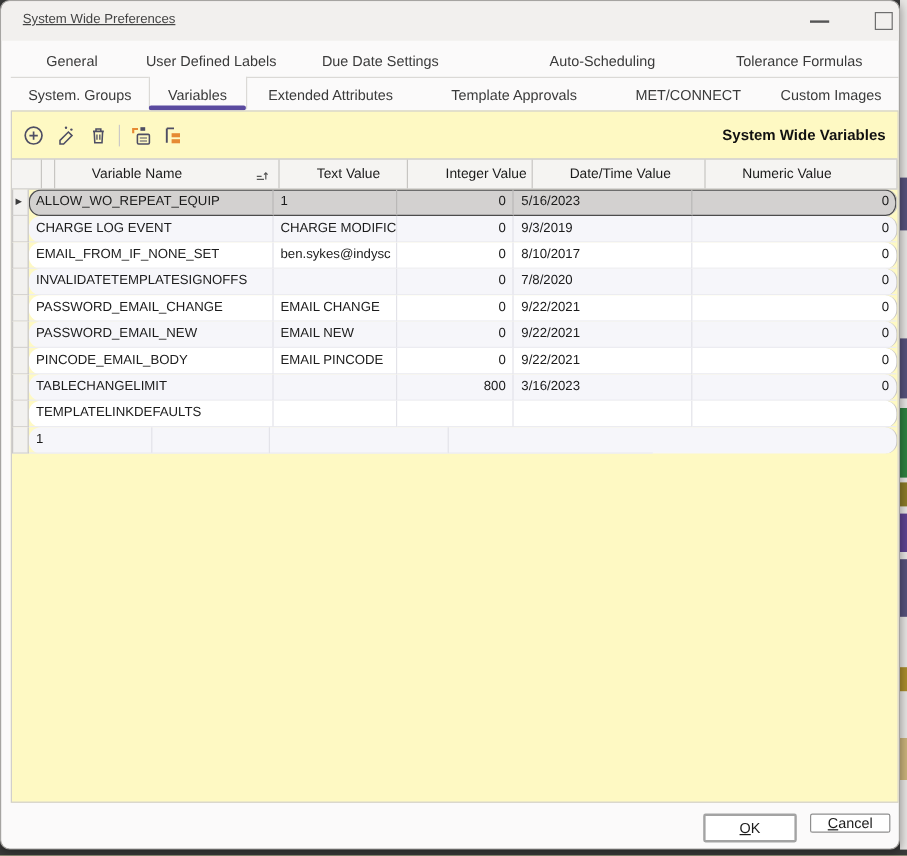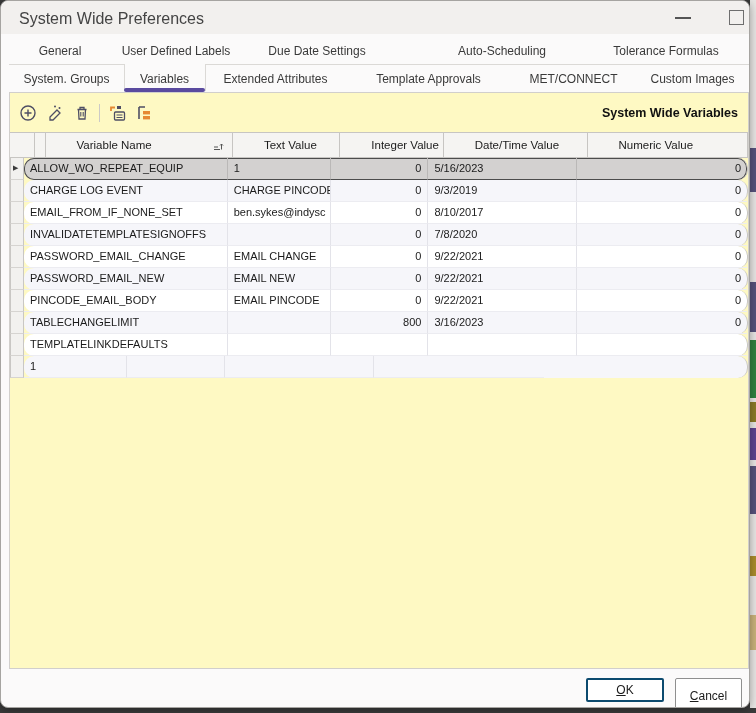--- a/index.html
+++ b/index.html
@@ -11,21 +11,21 @@
   .bg-sliver { position:absolute; right:0; top:0; width:6px; height:708px; background:#e7e5e3; }
   .bg-sliver .seg { position:absolute; left:0; width:6px; }
 
   .window { position:absolute; left:0; top:0; width:750px; height:708px;
             background:#fbfafa; border:1px solid #a6a4a1; border-radius:8px;
             box-shadow:0 2px 8px rgba(0,0,0,.35); overflow:hidden; }
 
   
   .titlebar { position:absolute; left:0; top:0; width:100%; height:33px; background:#f2f0ee;
               border-radius:8px 8px 0 0; }
-  .title { position:absolute; left:18px; top:9px; font-size:16px; color:#444; }
+  .title { position:absolute; left:18px; top:9px; font-size:11px; color:#444;text-decoration:underline; }
   .btn-min { position:absolute; left:674px; top:16px; width:16px; height:1.5px; background:#555; }
   .btn-max { position:absolute; left:728px; top:9px; width:15px; height:15px;
              border:1.2px solid #6e6e6e; background:transparent; }
 
   
   .tab { position:absolute; height:27px; display:flex; align-items:center; justify-content:center;
          font-size:12px; color:#3a3a3a; cursor:default; white-space:nowrap; }
   .tabrow1 .tab { top:36px; }
   .tabrow2 .tab { top:64px; }
   .tabline { position:absolute; top:63px; height:1px; background:#dbd9d6; }
@@ -66,23 +66,23 @@
   .cells.sel .c { border-right-color:#bab8b7; border-bottom-color:transparent; }
   .c:last-child { border-right:none; }
   .w-name { width:204px; } .w-text { width:103px; } .w-int { width:98px; text-align:right; }
   .w-date { width:149px; } .w-num { width:170px; text-align:right; }
   .hw-ind { width:14px; } .hw-name { width:204px; } .hw-text { width:103px; }
   .hw-int { width:98px; } .hw-date { width:149px; } .hw-num { width:170px; }
 
   
   .btnbar { position:absolute; left:0; top:668px; width:750px; height:40px; }
   .okbtn { position:absolute; left:585px; top:9px; width:78px; height:24px; background:#fff;
-           border:2px solid #0c4a6e; border-radius:2px; font-size:12px; color:#1b1b1b;
+           border:2px solid #a3a3a3; border-radius:2px; font-size:12px; color:#1b1b1b;
            display:flex; align-items:center; justify-content:center; }
-  .cancelbtn { position:absolute; left:674px; top:9px; width:67px; height:36px; background:#fff;
+  .cancelbtn { position:absolute; left:674px; top:9px; width:67px; height:16px; background:#fff;
            border:1px solid #8f8f8f; border-radius:2px; font-size:12px; color:#1b1b1b;
            display:flex; align-items:center; justify-content:center; }
   .ak { text-decoration:underline; }
 </style>
 </head>
 <body>
 
 <div class="bg-sliver">
   <div class="seg" style="top:148px;height:44px;background:#56527b"></div>
   <div class="seg" style="top:282px;height:50px;background:#56527b"></div>
@@ -188,21 +188,21 @@
           <div class="c w-text">1</div>
           <div class="c w-int">0</div>
           <div class="c w-date">5/16/2023</div>
           <div class="c w-num">0</div>
         </div>
       </div>
       <div class="grow">
         <div class="ind"></div>
         <div class="cells">
           <div class="c w-name">CHARGE LOG EVENT</div>
-          <div class="c w-text">CHARGE PINCODE</div>
+          <div class="c w-text">CHARGE MODIFIC</div>
           <div class="c w-int">0</div>
           <div class="c w-date">9/3/2019</div>
           <div class="c w-num">0</div>
         </div>
       </div>
       <div class="grow">
         <div class="ind"></div>
         <div class="cells">
           <div class="c w-name">EMAIL_FROM_IF_NONE_SET</div>
           <div class="c w-text">ben.sykes@indysc</div>

